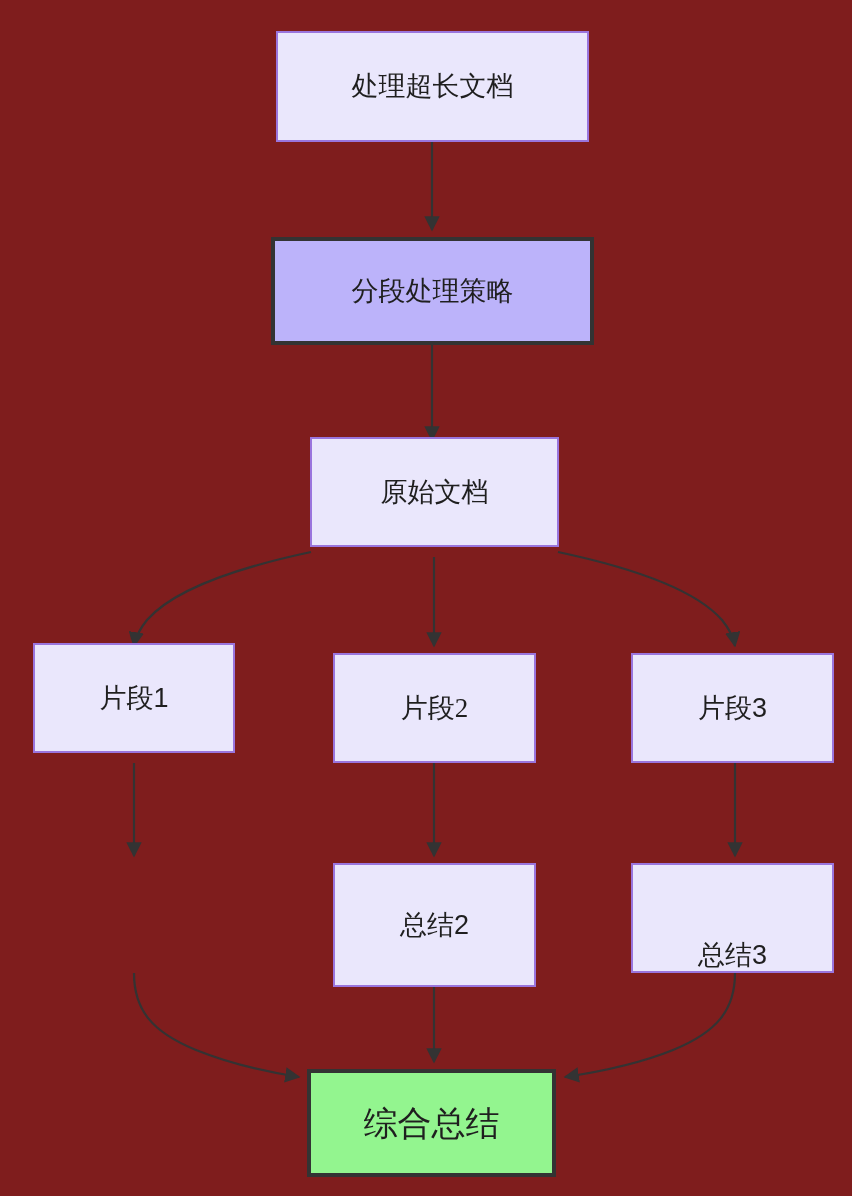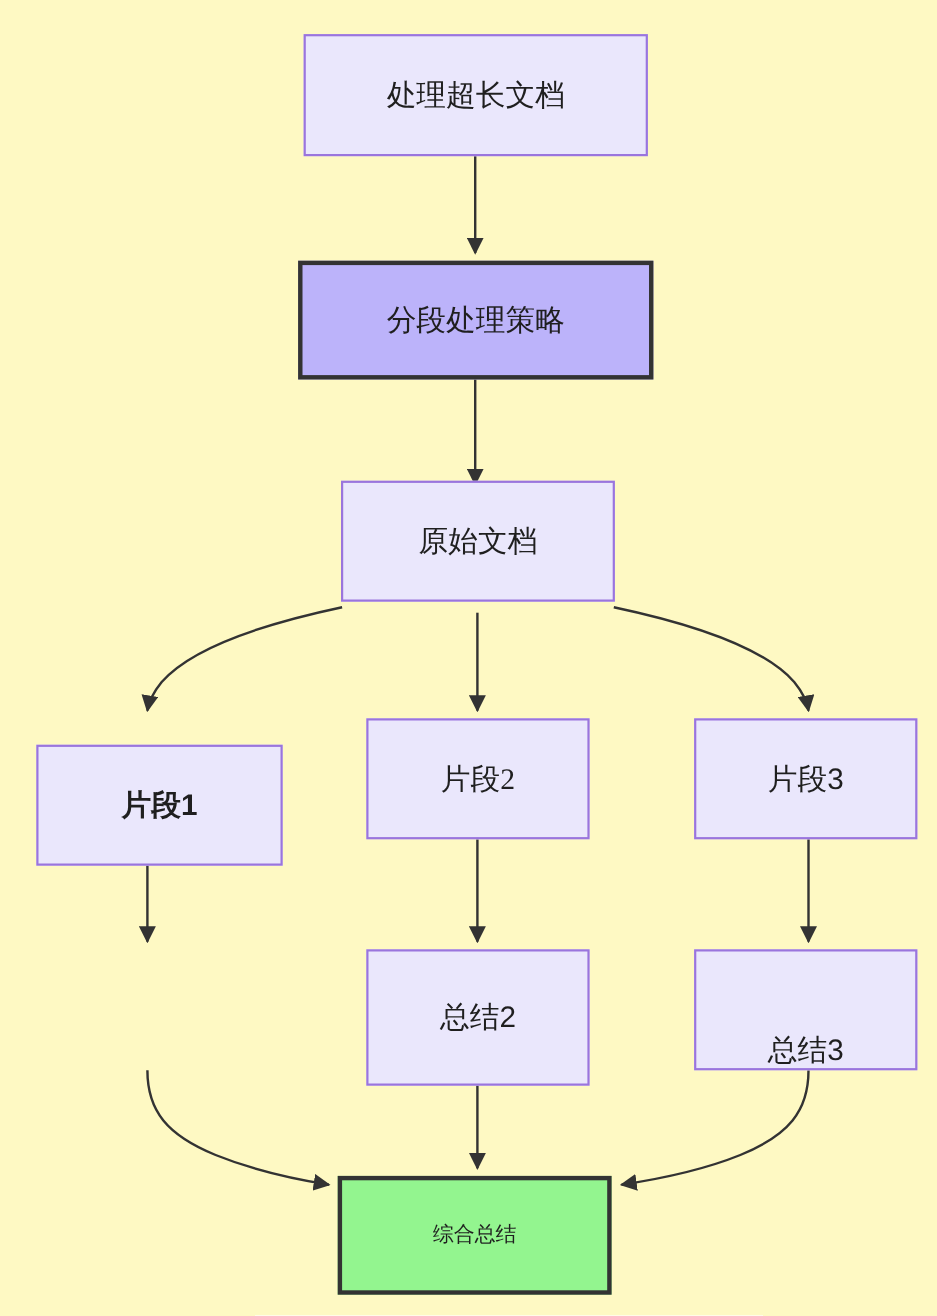--- a/index.html
+++ b/index.html
@@ -7,21 +7,21 @@
     padding: 0;
     background: #ffffff;
   }
   body {
     font-family: "Liberation Sans", "DejaVu Sans", sans-serif;
   }
   #diagram-root {
     position: relative;
     width: 852px;
     height: 1196px;
-    background: #fef9c3;
+    background: #7f1d1d;
     overflow: hidden;
   }
   #edge-layer {
     position: absolute;
     left: 0;
     top: 0;
     width: 852px;
     height: 1196px;
   }
   .node {
@@ -43,21 +43,21 @@
   .node-strategy {
     background: #bcb3fa;
     border: 4px solid #333333;
     color: #1f1f1f;
     font-size: 27px;
   }
   .node-final {
     background: #93f58f;
     border: 4px solid #333333;
     color: #1f1f1f;
-    font-size: 19px;
+    font-size: 34px;
   }
   .node-label {
     display: block;
     white-space: nowrap;
   }
 </style>
 </head>
 <body>
 
 <div id="diagram-root">
@@ -92,21 +92,21 @@
   </div>
 
   <div class="node node-strategy" style="left:271px; top:237px; width:323px; height:108px;text-align:right;">
     <span class="node-label">分段处理策略</span>
   </div>
 
   <div class="node node-default" style="left:310px; top:437px; width:249px; height:110px;">
     <span class="node-label">原始文档</span>
   </div>
 
-  <div class="node node-default" style="left:33px; top:677px; width:224px; height:110px;font-weight:bold;">
+  <div class="node node-default" style="left:33px; top:643px; width:202px; height:110px;">
     <span class="node-label">片段1</span>
   </div>
 
   <div class="node node-default" style="left:333px; top:653px; width:203px; height:110px;font-family:Liberation Serif, serif;">
     <span class="node-label">片段2</span>
   </div>
 
   <div class="node node-default" style="left:631px; top:653px; width:203px; height:110px;">
     <span class="node-label">片段3</span>
   </div>

